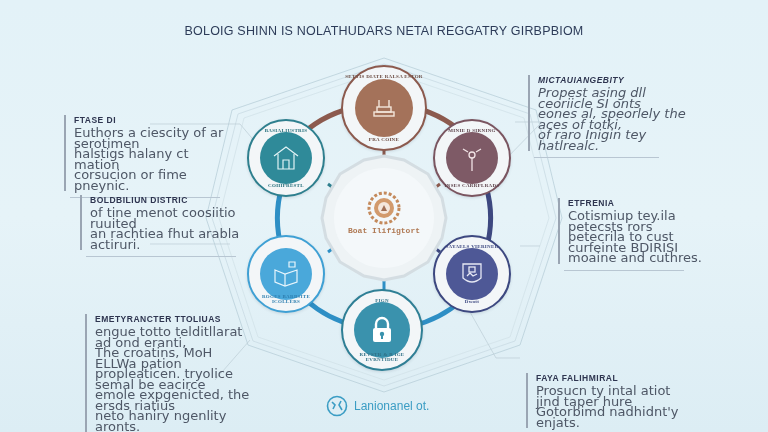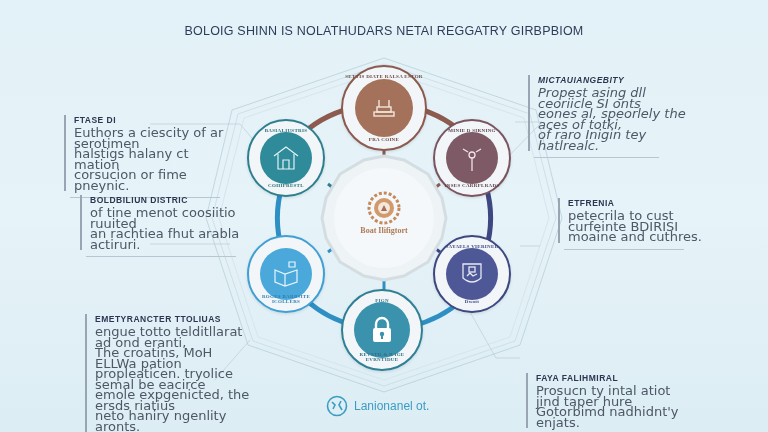--- a/index.html
+++ b/index.html
@@ -47,21 +47,21 @@
   }
   .node .lbl-top, .node .lbl-bot {
     position: absolute; left: 0; right: 0; text-align: center;
     font-size: 5px; font-weight: 700; letter-spacing: 0.3px;
     font-family: "Liberation Serif", serif;
   }
   .node .lbl-top { top: 7px; }
   .node .lbl-bot { bottom: 7px; }
   .center-label {
     position: absolute; left: 322px; top: 226px; width: 124px; text-align: center;
-    font-family: Liberation Serif, serif; font-size: 8px; color: #b07a55; font-weight: 700;
+    font-family: Liberation Mono, monospace; font-size: 8px; color: #b07a55; font-weight: 700;
   }
   .footer {
     position: absolute; left: 326px; top: 395px; display: flex; align-items: center; gap: 6px;
   }
   .footer .f-text {
     font-family: "Liberation Sans", sans-serif; font-size: 12px; color: #3b9dc4;
   }
 </style>
 </head>
 <body>
@@ -228,20 +228,21 @@
     <div>Propest asing dll ceoriicle SI onts</div>
     <div>eones al, speorlely the aces of totki,</div>
     <div>of raro Inigin tey hatlrealc.</div>
   </div>
   <div class="c-rule" style="width:125px"></div>
 </div>
 
 <div class="callout" style="left:558px;top:198px;width:160px;">
   <div class="c-title">Etfrenia</div>
   <div class="c-body">
+    <div>Cotismiup tey.ila petecsts rors</div>
     <div>petecrila to cust curfeinte BDIRISI</div>
     <div>moaine and cuthres.</div>
   </div>
   <div class="c-rule" style="width:120px"></div>
 </div>
 
 <div class="callout" style="left:526px;top:333px;width:170px;margin-top:40px;">
   <div class="c-title">Faya Falihmiral</div>
   <div class="c-body">
     <div>Prosucn ty intal atiot jind taper hure</div>

